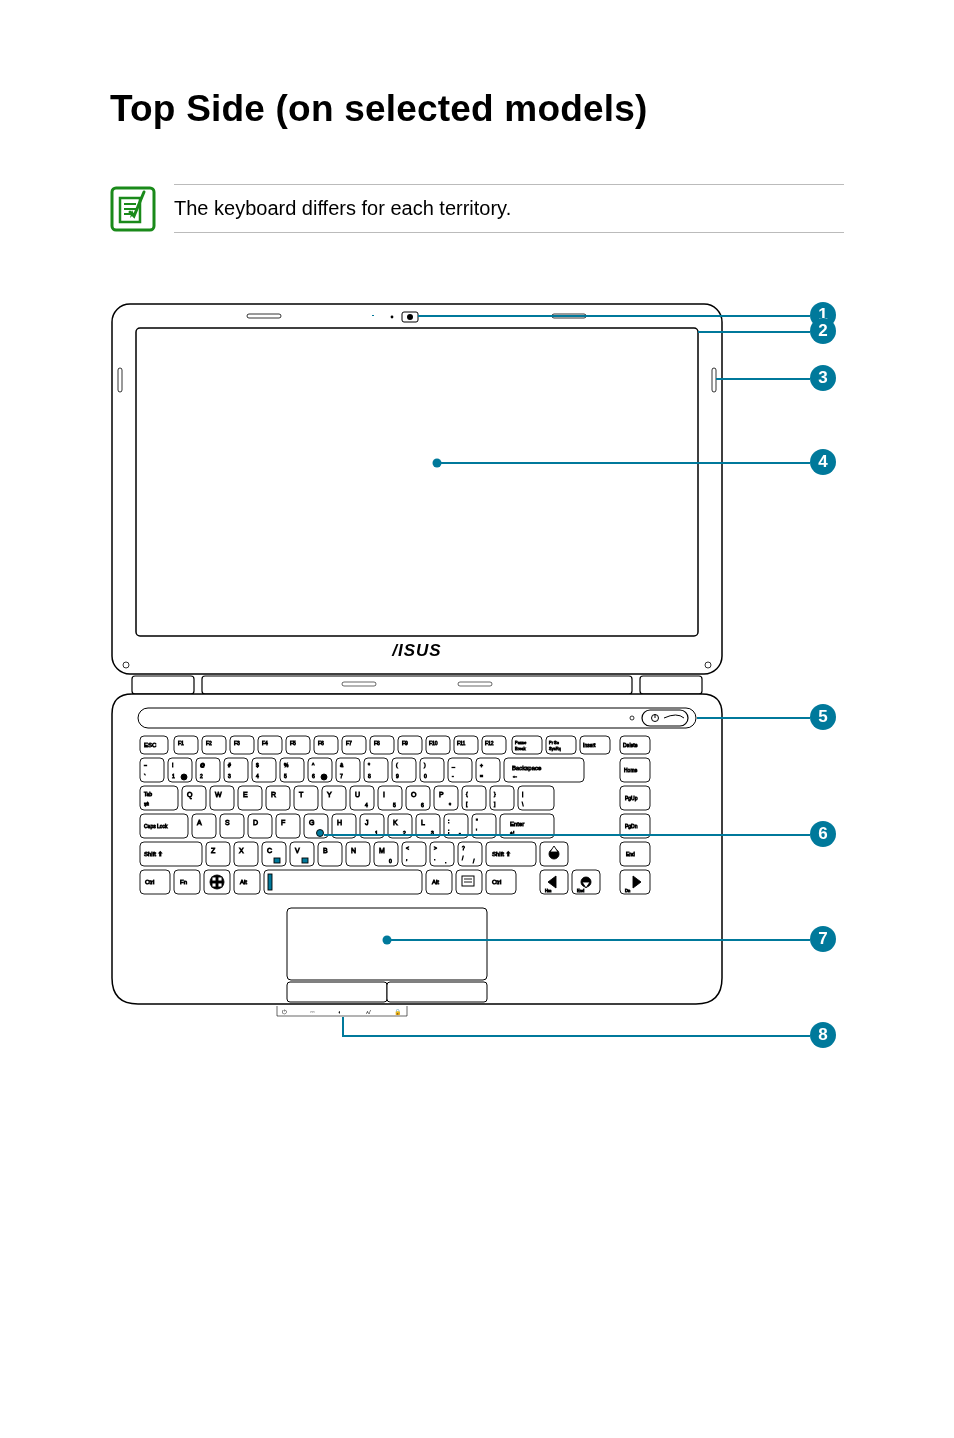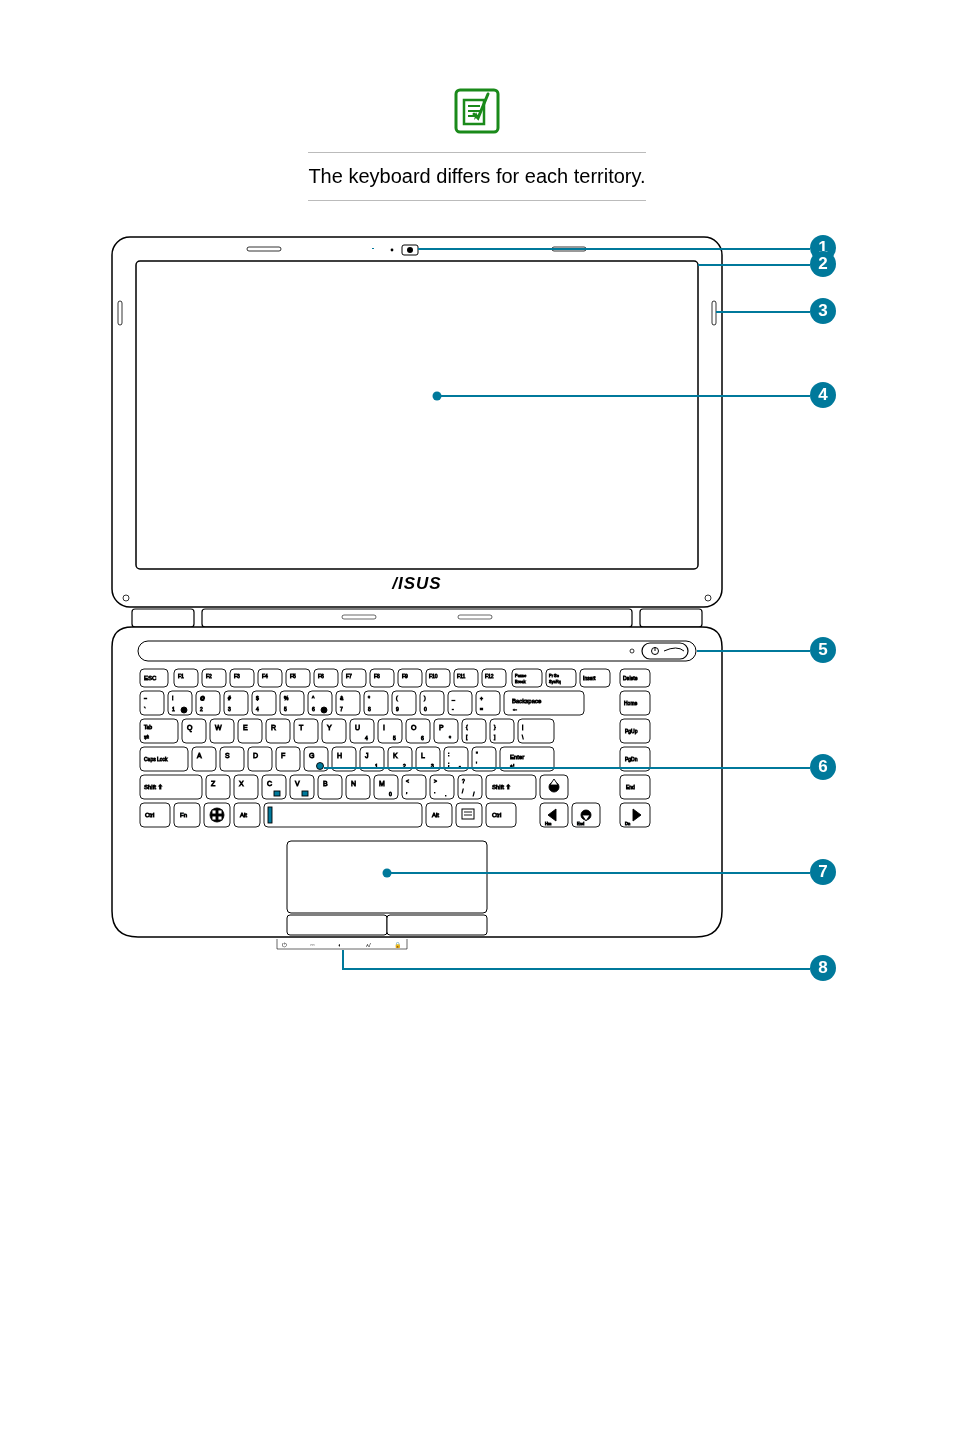--- a/index.html
+++ b/index.html
@@ -19,22 +19,21 @@
     .title {
       font-size: 37px;
       font-weight: 700;
       margin-bottom: 54px;
       letter-spacing: 0.2px;
     }
     .note-row {
       display: flex;
       align-items: center;
       gap: 18px;
-      margin-bottom: 30px;
-      flex-direction: column;
+      margin-bottom: 65px;
     }
     .note-icon-wrap {
       width: 46px;
       height: 46px;
       display: flex;
       align-items: center;
       justify-content: center;
     }
     .note-icon-wrap svg { display: block; }
     .note-text {
@@ -98,20 +97,21 @@
       border-top: 1px solid #bbb;
       padding-top: 8px;
     }
     .footer .pg { font-weight: 400; }
     .footer .man { font-weight: 400; }
   </style>
 </head>
 <body>
 
 <div class="page">
+  <h1 class="title">Top Side (on selected models)</h1>
 
   <div class="note-row">
     <div class="note-icon-wrap">
       <svg width="46" height="46" viewBox="0 0 46 46">
         <rect x="2" y="2" width="42" height="42" rx="4" fill="none" stroke="#1a8a1a" stroke-width="3"></rect>
         <path d="M10 12 L30 12 L30 36 L10 36 Z" fill="none" stroke="#1a8a1a" stroke-width="2.5"></path>
         <line x1="14" y1="18" x2="26" y2="18" stroke="#1a8a1a" stroke-width="2"></line>
         <line x1="14" y1="23" x2="26" y2="23" stroke="#1a8a1a" stroke-width="2"></line>
         <line x1="14" y1="28" x2="26" y2="28" stroke="#1a8a1a" stroke-width="2"></line>
         <path d="M34 6 L24 30 L20 26" fill="none" stroke="#1a8a1a" stroke-width="3" stroke-linecap="round"></path>

